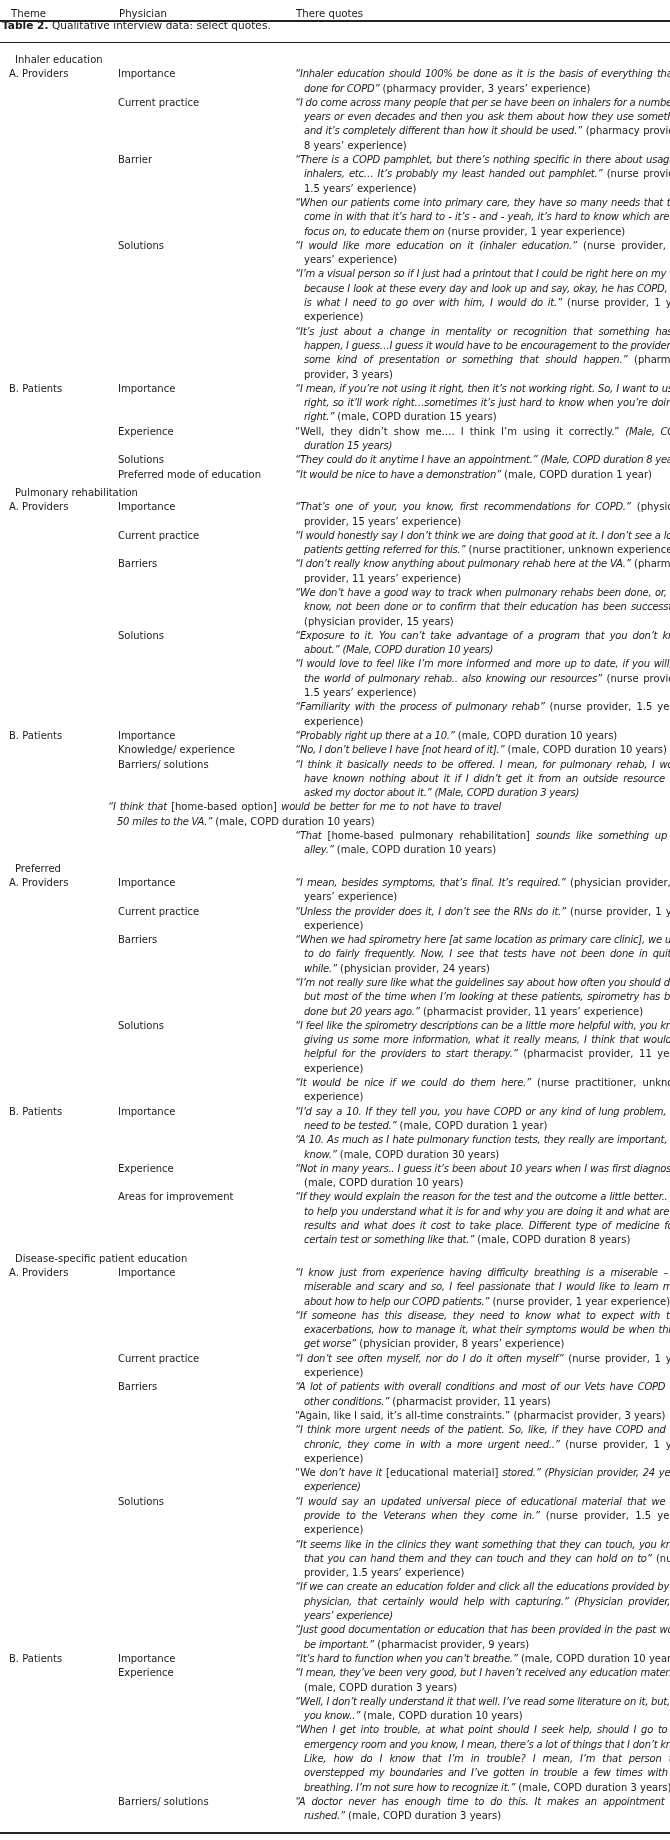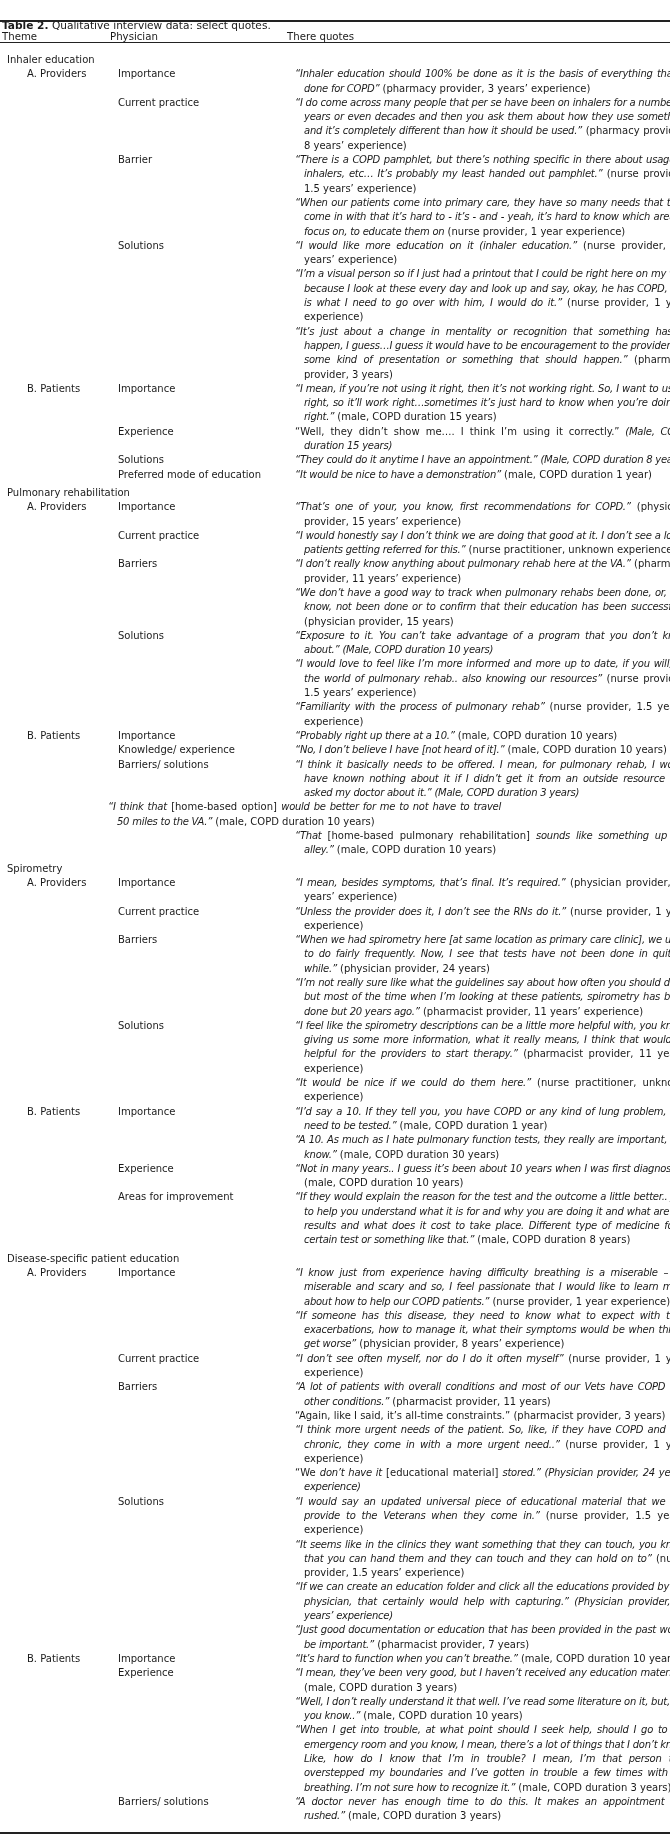--- a/index.html
+++ b/index.html
@@ -2,29 +2,29 @@
 <html><head>
 <meta charset="utf-8">
 <style>
   html, body { margin:0; padding:0; background:#ffffff; }
   body { width:670px; height:1840px; overflow:hidden; font-family:"DejaVu Sans", sans-serif; color:#1a1a1a; }
   .caption { position:absolute; left:2px; top:18px; font-size:10.6px; line-height:14px; white-space:nowrap; }
   .caption b { font-weight:bold; }
   .rule-top { position:absolute; left:0; top:20px; width:670px; height:1.5px; background:#222; }
   .rule-head { position:absolute; left:0; top:42px; width:670px; height:1px; background:#222; }
   .rule-bottom { position:absolute; left:0; top:1832px; width:670px; height:1.5px; background:#222; }
-  .hdr { position:absolute; top:30px; font-size:10.2px; line-height:14px; white-space:nowrap; }
+  .hdr { position:absolute; top:7px; font-size:10.2px; line-height:14px; white-space:nowrap;margin-left:9px; }
   #rows { position:absolute; left:0; top:49px; width:670px; }
   .row { position:relative; display:flex; width:670px; font-size:10px; line-height:14.3px; }
   .c-theme { width:108px; flex:none; box-sizing:border-box; white-space:nowrap; }
   .c-sub { width:177px; flex:none; white-space:nowrap;margin-left:10px; }
   .c-quote { width:384px; flex:none; }
   .theme-row { height:14.3px; margin-top:4px; }
-  .theme-row .c-theme { width:auto; padding-left:7px; }
-  .group-label { padding-left:27px; }
+  .theme-row .c-theme { width:auto; padding-left:15px; }
+  .group-label { padding-left:9px; }
   .quote { padding-left:9px; text-indent:-9px; text-align:justify; }
   .quote i { font-style:italic; letter-spacing:-0.25px; }
   .quote span.r { font-style:normal; }
 </style>
 </head>
 <body>
 
 <div class="caption"><b>Table 2.</b> <span>Qualitative interview data: select quotes.</span></div>
 <div class="rule-top"></div>
 <div class="hdr" style="left:2px">Theme</div>
@@ -147,21 +147,21 @@
     <div class="row">
       <div class="c-theme group-label"></div>
       <div class="c-quote quote"><i>“I think that</i><span class="r"> [home-based option] </span><i>would be better for me to not have to travel 50 miles to the VA.”</i><span class="r"> (male, COPD duration 10 years)</span></div>
     </div>
     <div class="row">
       <div class="c-theme group-label"></div>
       <div class="c-sub"></div>
       <div class="c-quote quote"><i>“That</i><span class="r"> [home-based pulmonary rehabilitation] </span><i>sounds like something up my alley.”</i><span class="r"> (male, COPD duration 10 years)</span></div>
     </div>
     <div class="row theme-row">
-      <div class="c-theme">Spirometry</div>
+      <div class="c-theme">Preferred</div>
     </div>
     <div class="row">
       <div class="c-theme group-label">A. Providers</div>
       <div class="c-sub">Importance</div>
       <div class="c-quote quote"><i>“I mean, besides symptoms, that’s final. It’s required.”</i><span class="r"> (physician provider, 15 years’ experience)</span></div>
     </div>
     <div class="row">
       <div class="c-theme group-label"></div>
       <div class="c-sub">Current practice</div>
       <div class="c-quote quote"><i>“Unless the provider does it, I don’t see the RNs do it.”</i><span class="r"> (nurse provider, 1 year experience)</span></div>
@@ -255,21 +255,21 @@
       <div class="c-quote quote"><i>“It seems like in the clinics they want something that they can touch, you know, that you can hand them and they can touch and they can hold on to”</i><span class="r"> (nurse provider, 1.5 years’ experience)</span></div>
     </div>
     <div class="row">
       <div class="c-theme group-label"></div>
       <div class="c-sub"></div>
       <div class="c-quote quote"><i>“If we can create an education folder and click all the educations provided by the physician, that certainly would help with capturing.” (Physician provider, 24 years’ experience)</i></div>
     </div>
     <div class="row">
       <div class="c-theme group-label"></div>
       <div class="c-sub"></div>
-      <div class="c-quote quote"><i>“Just good documentation or education that has been provided in the past would be important.”</i><span class="r"> (pharmacist provider, 7 years)</span></div>
+      <div class="c-quote quote"><i>“Just good documentation or education that has been provided in the past would be important.”</i><span class="r"> (pharmacist provider, 9 years)</span></div>
     </div>
     <div class="row">
       <div class="c-theme group-label">B. Patients</div>
       <div class="c-sub">Importance</div>
       <div class="c-quote quote"><i>“It’s hard to function when you can’t breathe.”</i><span class="r"> (male, COPD duration 10 years)</span></div>
     </div>
     <div class="row">
       <div class="c-theme group-label"></div>
       <div class="c-sub">Experience</div>
       <div class="c-quote quote"><i>“I mean, they’ve been very good, but I haven’t received any education material.”</i><span class="r"> (male, COPD duration 3 years)</span></div>

